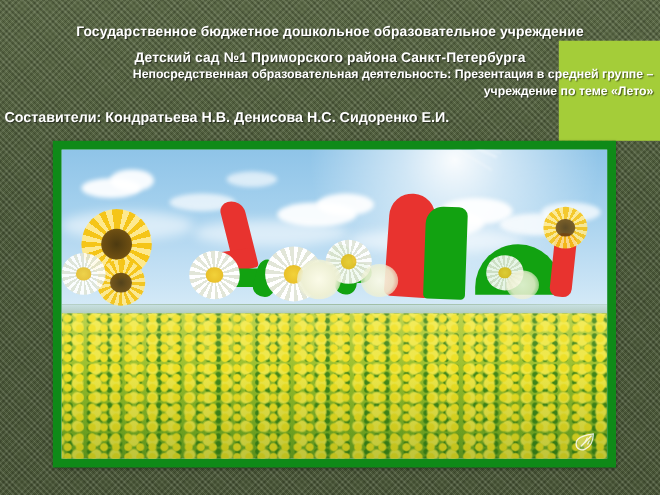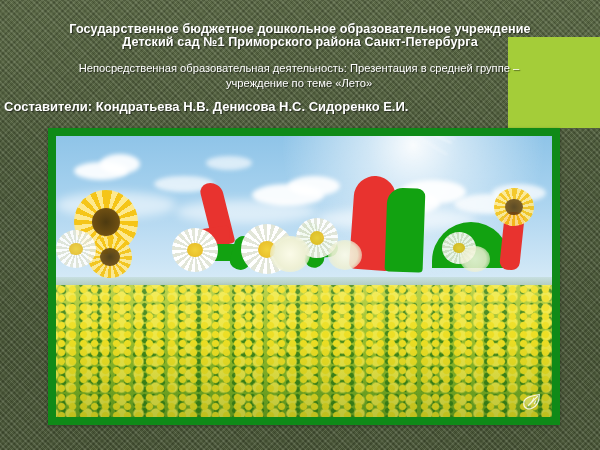--- a/index.html
+++ b/index.html
@@ -70,37 +70,37 @@
     white-space: nowrap;
   }
   #title-line-1 {
     position: absolute;
     left: 0; top: 22px; width: 600px;
     font-size: 12.6px;
     letter-spacing: 0.1px;
   }
   #title-line-2 {
     position: absolute;
-    left: 0; top: 35px; width: 600px;
+    left: 0; top: 45px; width: 600px;
     font-size: 12.6px;
     letter-spacing: 0.1px;
   }
 
   #subtitle-block {
     position: absolute;
     left: 4px;
     top: 61px;
     width: 590px;
   }
   .subtitle-line {
     color: #ffffff;
-    font-weight: normal;
+    font-weight: bold;
     font-size: 11.2px;
     line-height: 15px;
-    text-align: center;
+    text-align: right;
     text-shadow: 1px 1px 1px rgba(0,0,0,0.55);
   }
 
   #authors-line {
     position: absolute;
     left: 4px;
     top: 99px;
     width: 590px;
     color: #ffffff;
     font-weight: bold;

